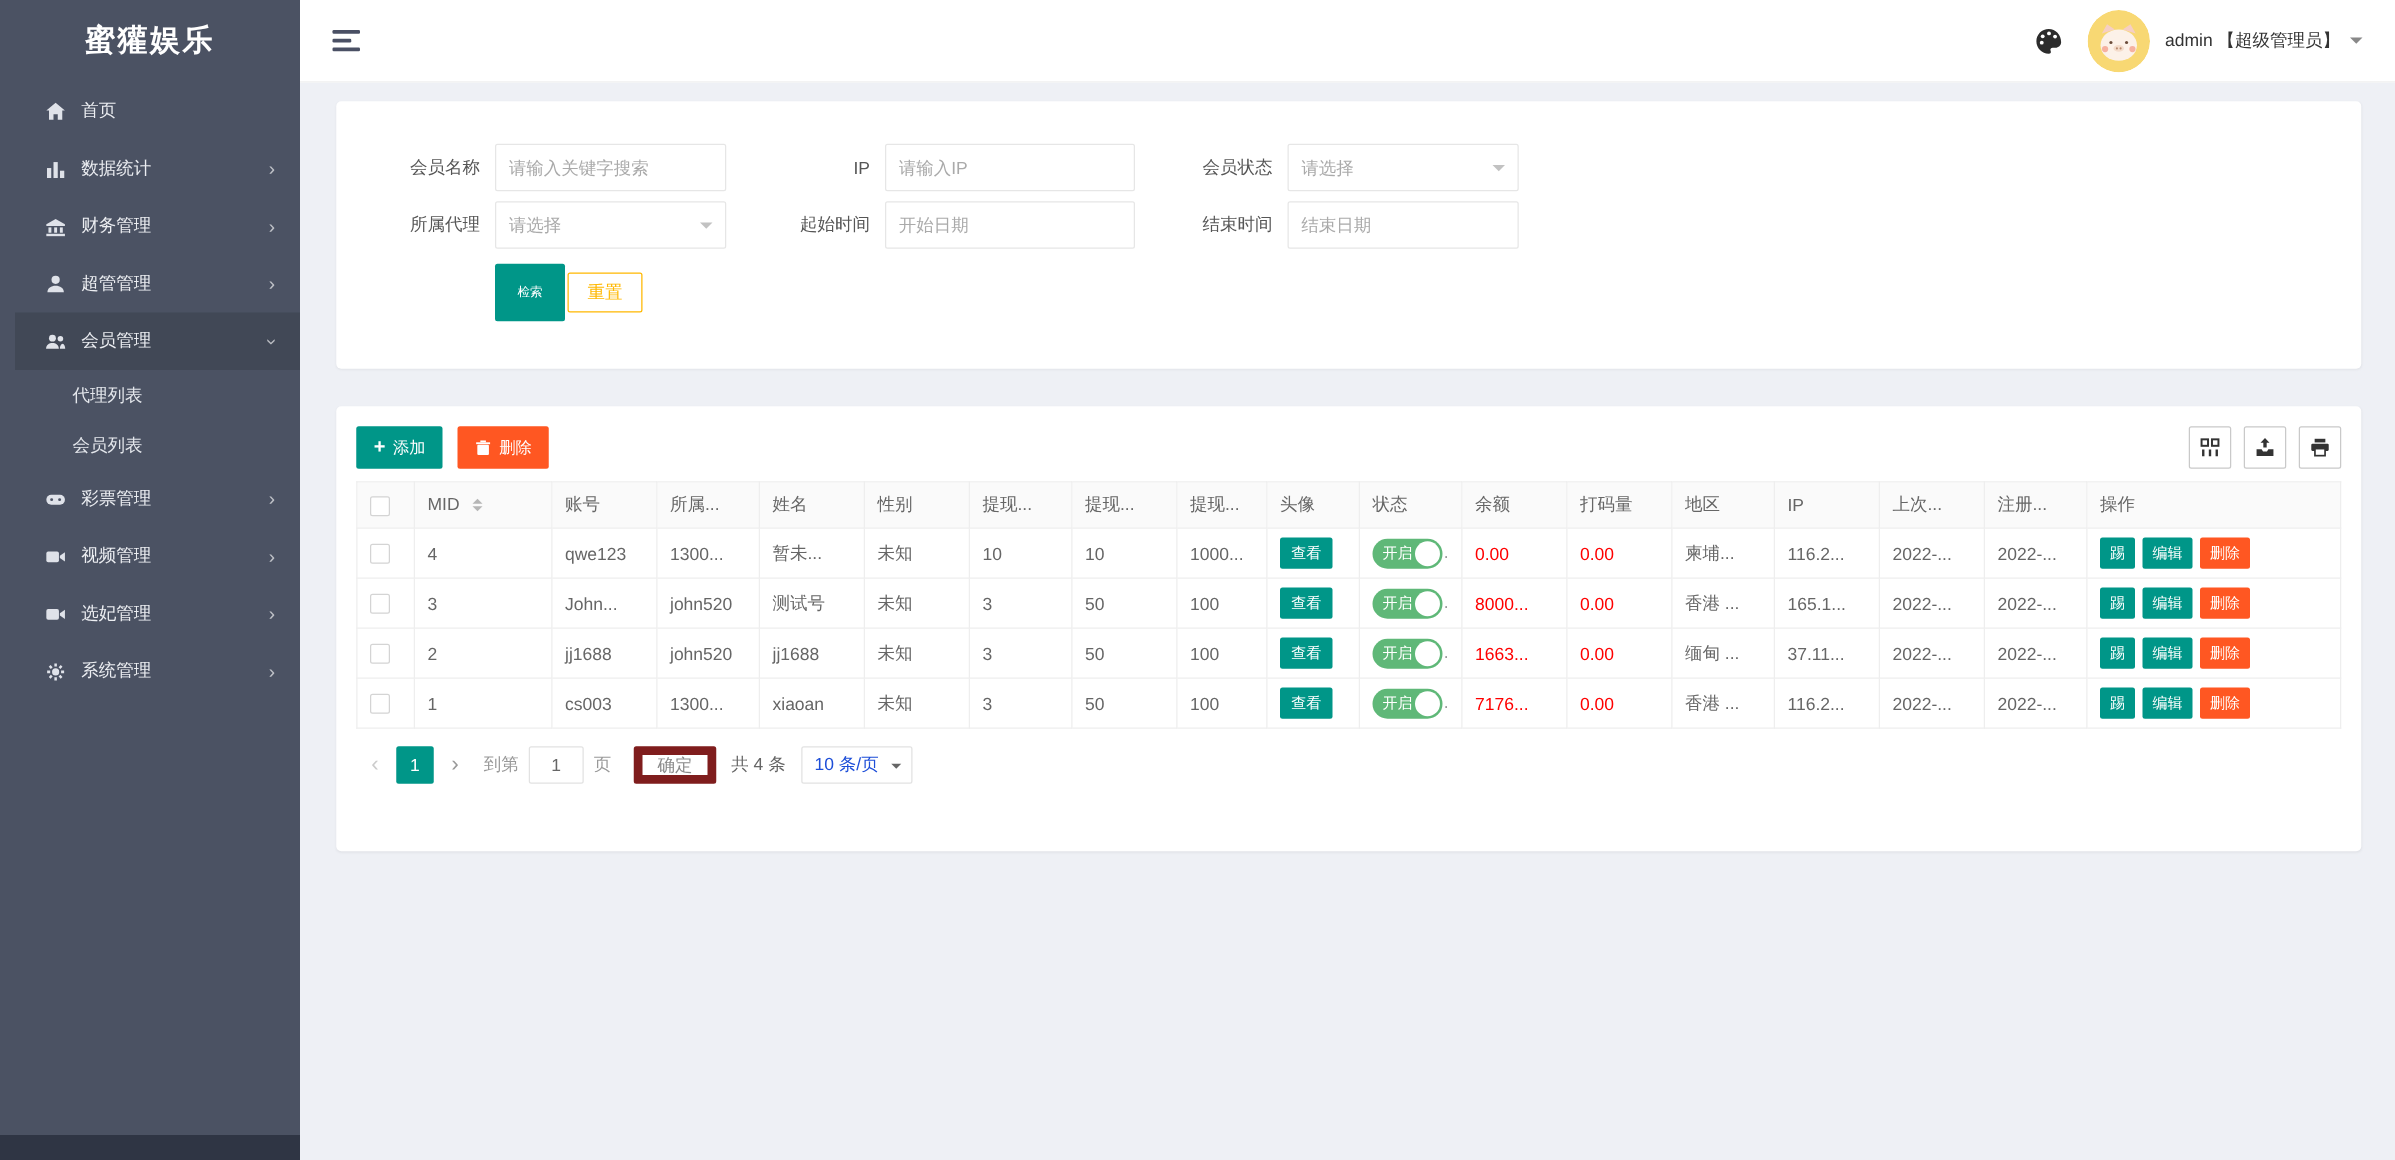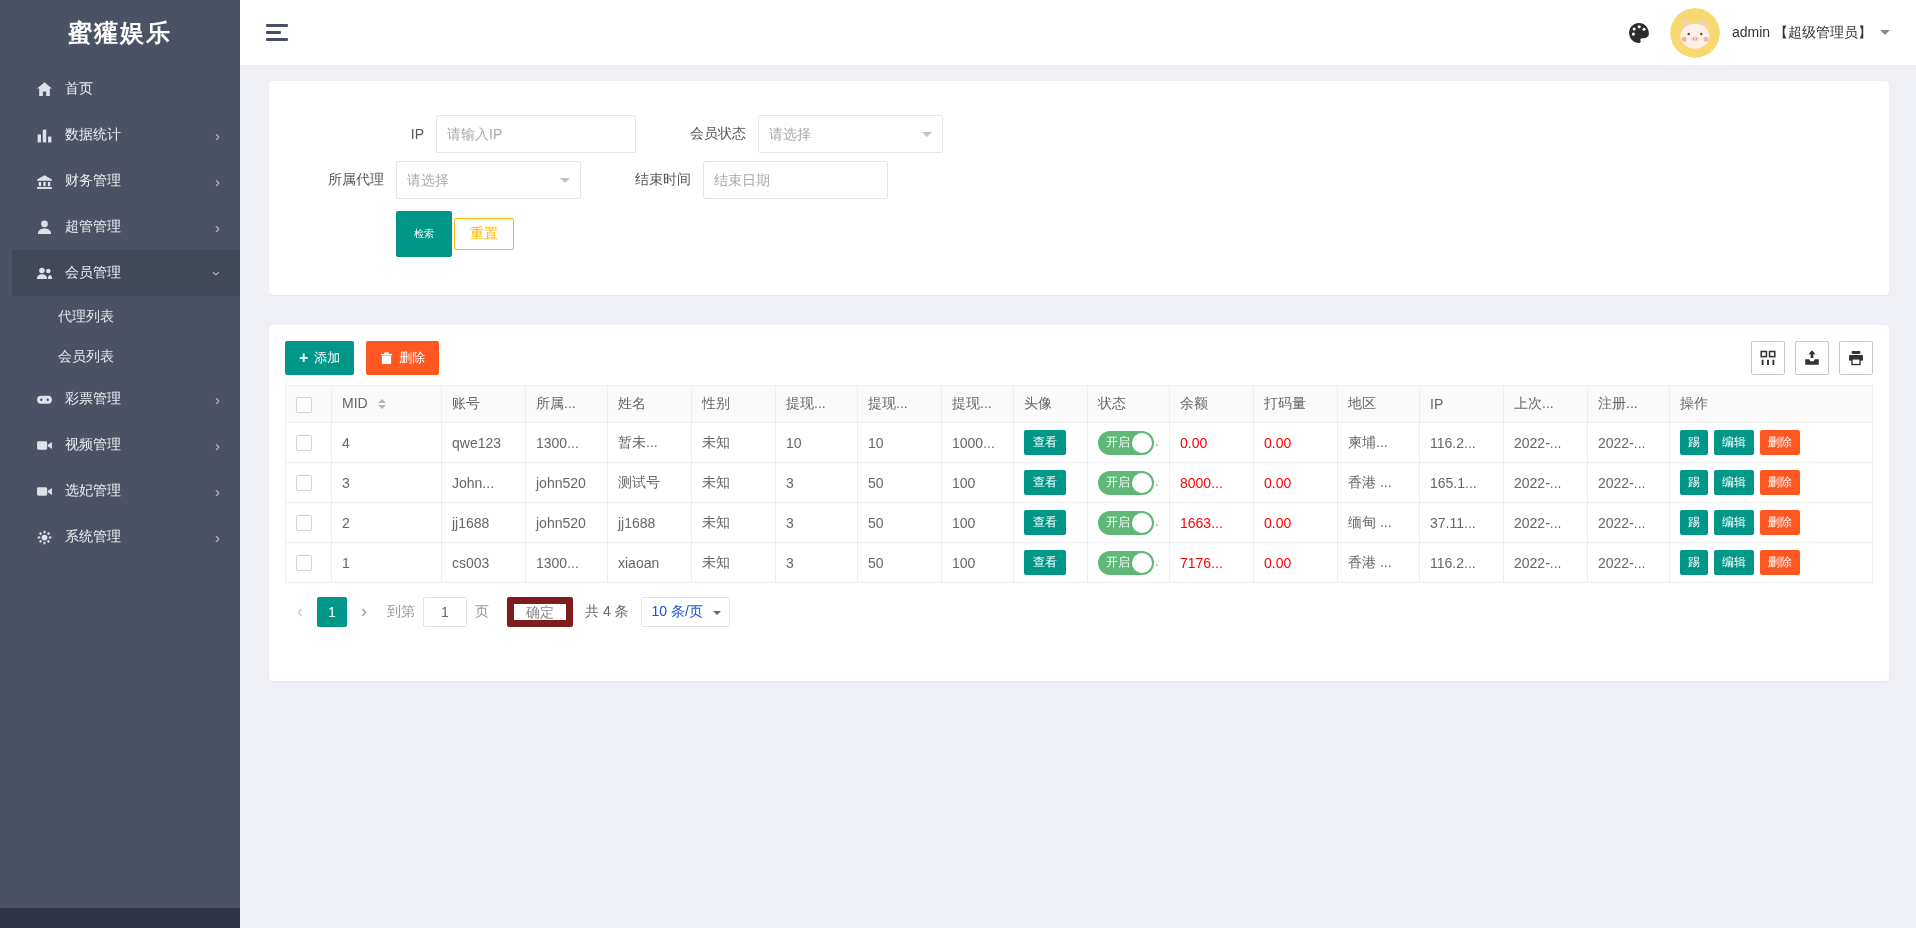--- a/index.html
+++ b/index.html
@@ -326,39 +326,47 @@
           <span>admin 【超级管理员】</span>
           <span class="caret-down"></span>
         </span>
       </div>
     </header>
 
     <div class="content">
 
       <section class="card search-card">
         <div class="form-row">
+          <div class="fgroup">
+            <span class="flabel w75">会员名称</span>
+            <span class="fctrl cw185"><input type="text" placeholder="请输入关键字搜索" style=""></span>
+          </div>
           <div class="fgroup g2">
             <span class="flabel w95">IP</span>
             <span class="fctrl cw200"><input type="text" placeholder="请输入IP" style=""></span>
           </div>
           <div class="fgroup g3">
             <span class="flabel w75">会员状态</span>
             <span class="fctrl cw185">
               <input type="text" readonly="" placeholder="请选择" style="">
               <i class="sel-caret"></i>
             </span>
           </div>
         </div>
         <div class="form-row">
           <div class="fgroup">
             <span class="flabel w75">所属代理</span>
             <span class="fctrl cw185">
               <input type="text" readonly="" placeholder="请选择" style="">
               <i class="sel-caret"></i>
             </span>
+          </div>
+          <div class="fgroup g2">
+            <span class="flabel w95">起始时间</span>
+            <span class="fctrl cw200"><input type="text" placeholder="开始日期" style=""></span>
           </div>
           <div class="fgroup g3">
             <span class="flabel w75">结束时间</span>
             <span class="fctrl cw185"><input type="text" placeholder="结束日期" style=""></span>
           </div>
         </div>
         <div class="btn-row">
           <button class="btn-search">检索</button>
           <button class="btn-reset">重置</button>
         </div>

